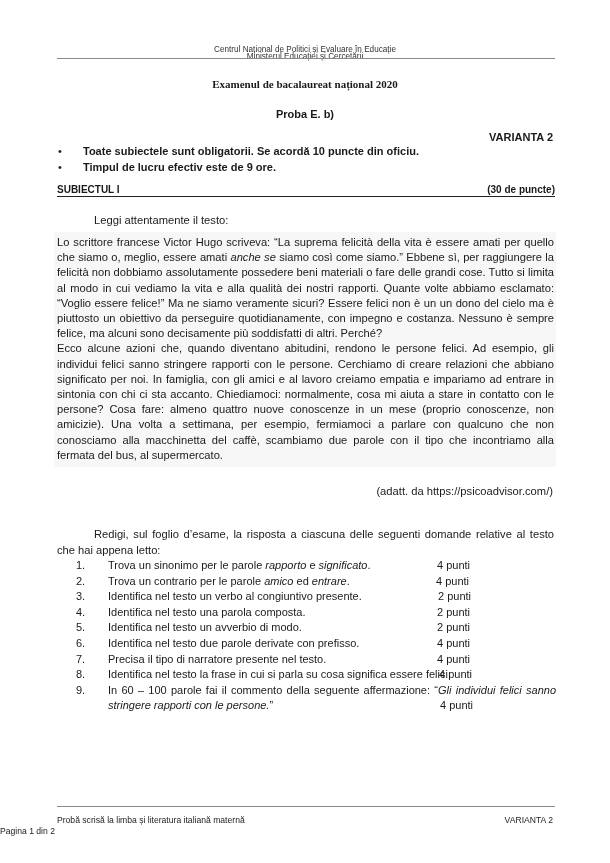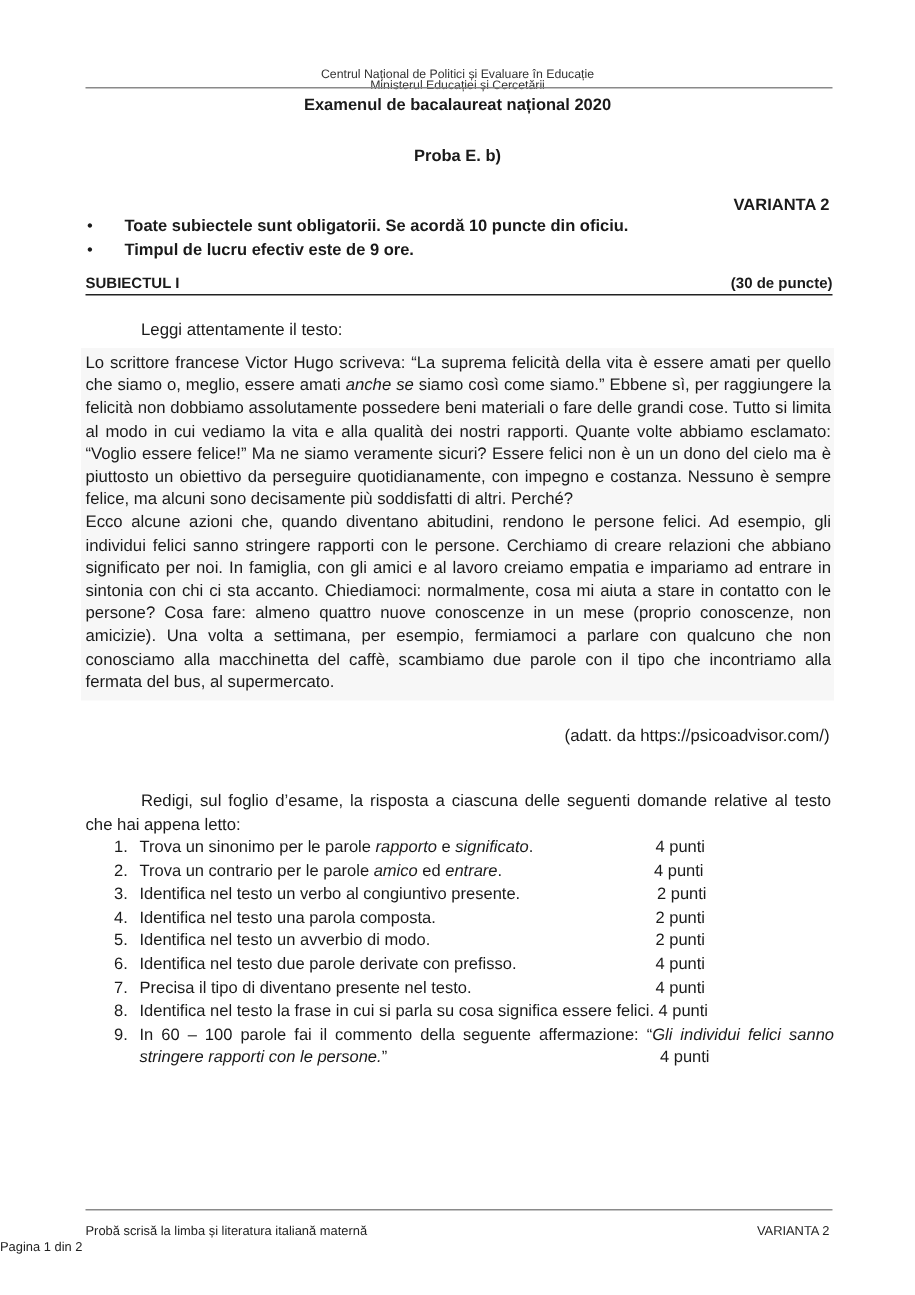--- a/index.html
+++ b/index.html
@@ -62,21 +62,21 @@
     .instructions {
       position: absolute; left: 57px; top: 513px; width: 497px;
       font-size: 11.15px; line-height: 15.5px; text-align: justify; text-indent: 37px; margin-top: 14px;
     }
 
     .questions { position: absolute; left: 76px; top: 558px; width: 480px; }
     .q-row {
       position: relative; display: flex; font-size: 11px; line-height: 15.6px;
     }
     .q-num { width: 17px; flex: none; }
-    .q-text { flex: 1; }
+    .q-text { flex: 1; margin-left: 15px; }
     .q-points { position: absolute; top: 0; white-space: nowrap; }
     .q-row.multi .q-text { text-align: justify; text-align-last: justify; padding-right: 0; }
     .q-cont { display: flex; font-size: 11px; line-height: 15.6px; position: relative; }
     .q-cont .q-text { padding-left: 17px; }
     i { font-style: italic; }
 
     .footer-left {
       position: absolute; left: 57px; top: 815px; font-size: 8.6px; color: #222;
     }
     .footer-right {
@@ -89,22 +89,22 @@
   </style>
 </head>
 <body>
 
 <div class="page">
 
   <div class="header-org" style="top:52px;">Ministerul Educației și Cercetării</div>
   <div class="header-org" style="top:45px;">Centrul Național de Politici și Evaluare în Educație</div>
   <div class="rule" style="top:58px;"></div>
 
-  <div class="center-bold" style="top:64px;">Examenul de bacalaureat național 2020</div>
-  <div class="center-bold" style="top:98px;">Proba E. b)</div>
+  <div class="center-bold" style="top:78px;font-family:Liberation Serif, serif;">Examenul de bacalaureat național 2020</div>
+  <div class="center-bold" style="top:108px;">Proba E. b)</div>
   <div class="variant-right" style="top:131px;">VARIANTA 2</div>
 
   <div class="bullets">
     <div class="bullet-row">
       <span class="dot">•</span>
       <span>Toate subiectele sunt obligatorii. Se acordă 10 puncte din oficiu.</span>
     </div>
     <div class="bullet-row">
       <span class="dot">•</span>
       <span>Timpul de lucru efectiv este de 9 ore.</span>
@@ -154,21 +154,21 @@
       <span class="q-text">Identifica nel testo un avverbio di modo.</span>
       <span class="q-points" style="left:361px;">2 punti</span>
     </div>
     <div class="q-row">
       <span class="q-num">6.</span>
       <span class="q-text">Identifica nel testo due parole derivate con prefisso.</span>
       <span class="q-points" style="left:361px;">4 punti</span>
     </div>
     <div class="q-row">
       <span class="q-num">7.</span>
-      <span class="q-text">Precisa il tipo di diventano presente nel testo.</span>
+      <span class="q-text">Precisa il tipo di narratore presente nel testo.</span>
       <span class="q-points" style="left:361px;">4 punti</span>
     </div>
     <div class="q-row">
       <span class="q-num">8.</span>
       <span class="q-text">Identifica nel testo la frase in cui si parla su cosa significa essere felici.</span>
       <span class="q-points" style="left:363px;">4 punti</span>
     </div>
     <div class="q-row multi">
       <span class="q-num">9.</span>
       <span class="q-text"><span>In 60 – 100 parole fai il commento della seguente affermazione: “</span><i>Gli individui felici sanno</i></span>

